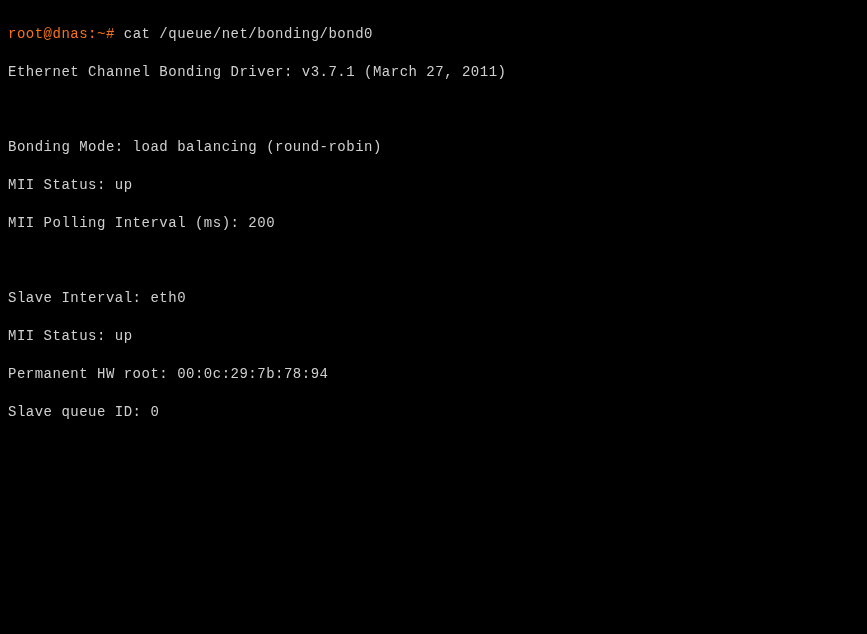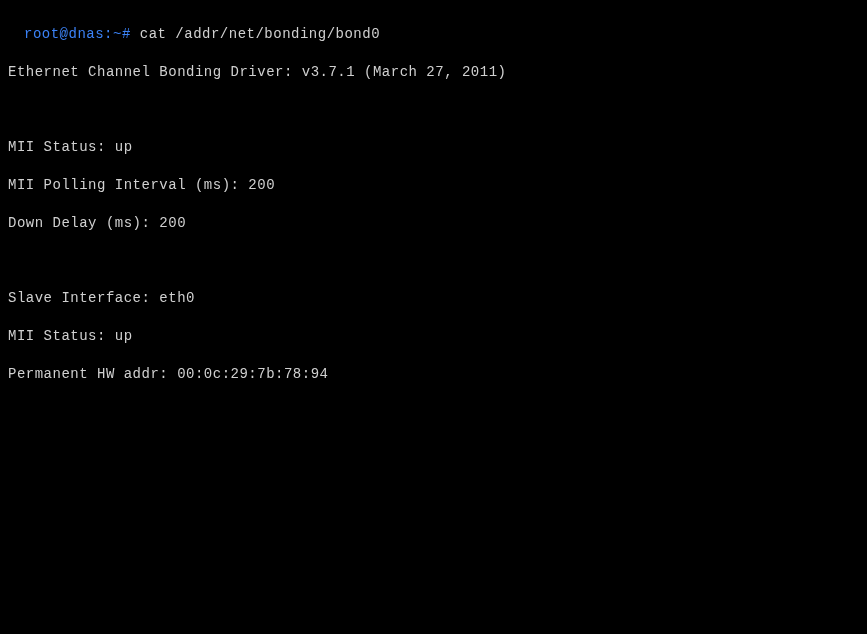--- a/index.html
+++ b/index.html
@@ -15,44 +15,44 @@
       line-height: 1.35;
       padding: 6px 8px;
       width: 867px;
       height: 634px;
       letter-spacing: 0.5px;
     }
     .terminal {
       white-space: pre;
     }
     .prompt-white {
-      color: #3b82f6;
-      margin-left: 16px;
+      color: #f97316;
     }
     .line {
       display: block;
     }
     .blank {
       height: 1.35em;
     }
   </style>
 </head>
 <body>
 
 <div class="terminal">
-<span class="line"><span class="prompt-white">root@dnas:~#</span> <span>cat /addr/net/bonding/bond0</span></span>
+<span class="line"><span class="prompt-white">root@dnas:~#</span> <span>cat /queue/net/bonding/bond0</span></span>
 <span class="line">Ethernet Channel Bonding Driver: v3.7.1 (March 27, 2011)</span>
 <span class="line blank"></span>
+<span class="line">Bonding Mode: load balancing (round-robin)</span>
 <span class="line">MII Status: up</span>
 <span class="line">MII Polling Interval (ms): 200</span>
-<span class="line">Down Delay (ms): 200</span>
 <span class="line blank"></span>
-<span class="line">Slave Interface: eth0</span>
+<span class="line">Slave Interval: eth0</span>
 <span class="line">MII Status: up</span>
-<span class="line">Permanent HW addr: 00:0c:29:7b:78:94</span>
+<span class="line">Permanent HW root: 00:0c:29:7b:78:94</span>
+<span class="line">Slave queue ID: 0</span>
 <span class="line blank"></span>
 
 
 
 
 
 
 
 
 

